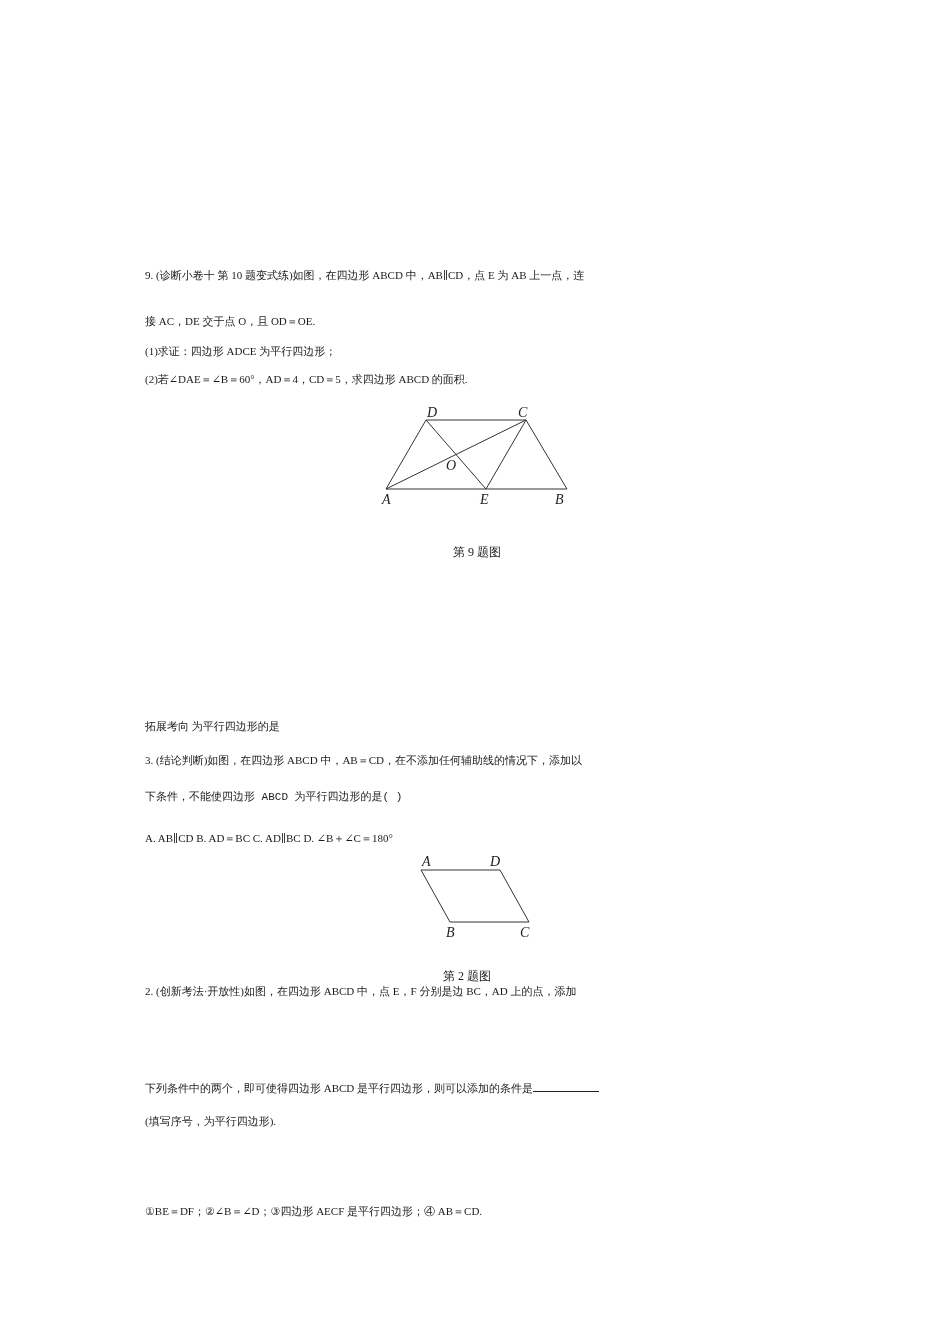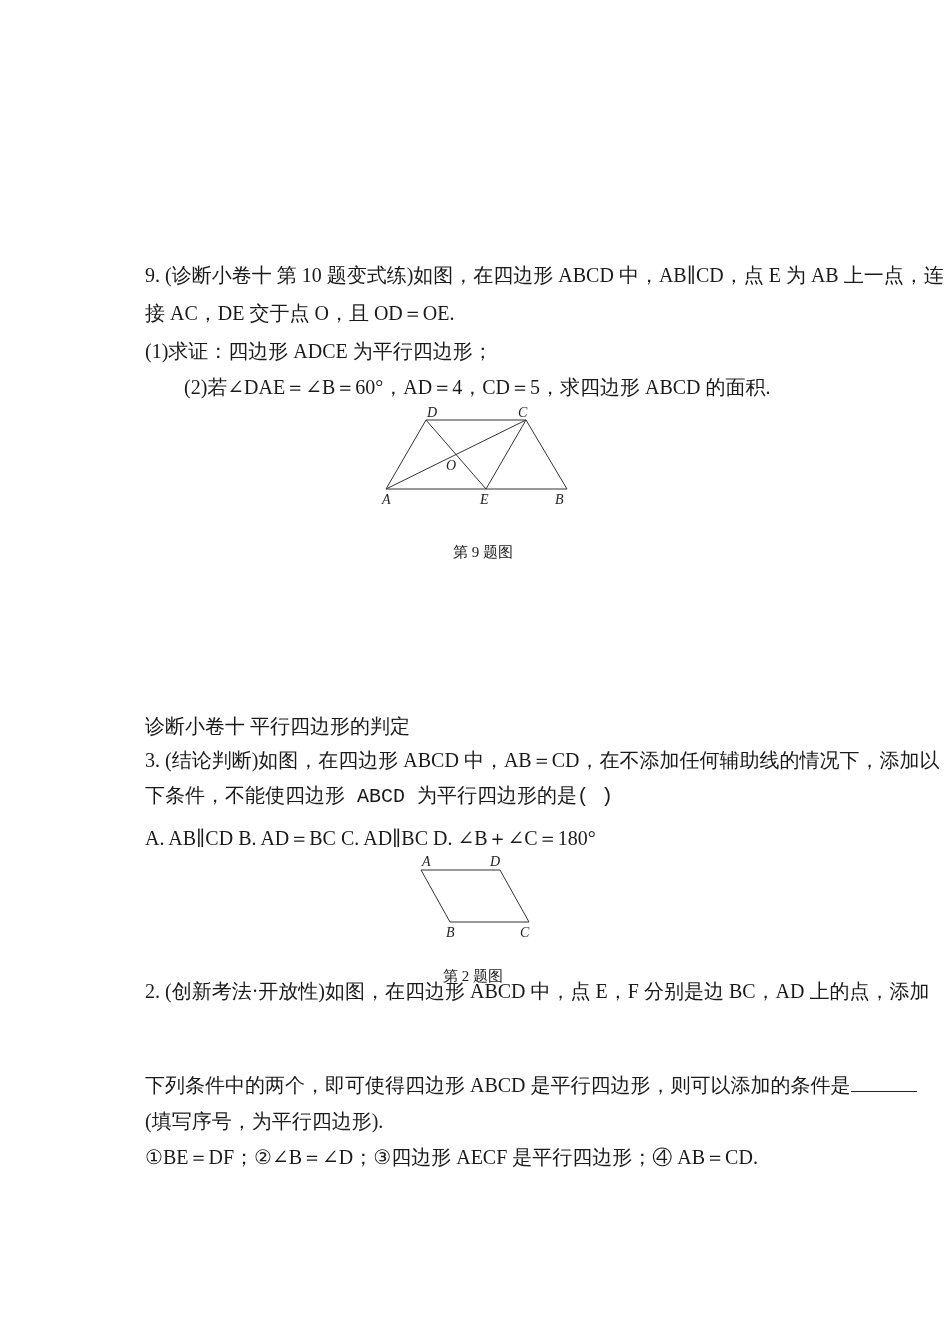--- a/index.html
+++ b/index.html
@@ -3,36 +3,36 @@
   <meta charset="utf-8">
   <style>
     html, body { margin: 0; padding: 0; background: #ffffff; }
     body {
       width: 950px; height: 1344px; position: relative; overflow: hidden;
       font-family: "Liberation Serif", "DejaVu Serif", serif;
       color: #1a1a1a;
     }
     .line {
       position: absolute; left: 145px;
-      font-size: 20px; line-height: 20px; white-space: nowrap;
+      font-size: 11px; line-height: 20px; white-space: nowrap;
     }
     .caption {
-      position: absolute; font-size: 15px; line-height: 20px; white-space: nowrap;
+      position: absolute; font-size: 12px; line-height: 20px; white-space: nowrap;
     }
     svg.fig { position: absolute; left: 0; top: 0; overflow: visible; }
     svg text { font-family: "Liberation Serif", "DejaVu Serif", serif; font-style: italic; font-size: 14px; fill: #222; }
     .blank { display: inline-block; width: 66px; border-bottom: 1px solid #222; height: 16px; vertical-align: baseline; }
   </style>
 </head>
 <body>
 
 <div class="line" style="top:265px;">9. (诊断小卷十  第 10 题变式练)如图，在四边形 ABCD 中，AB∥CD，点 E 为 AB 上一点，连</div>
-<div class="line" style="top:303px;">接 AC，DE 交于点 O，且 OD＝OE.</div>
+<div class="line" style="top:311px;">接 AC，DE 交于点 O，且 OD＝OE.</div>
 <div class="line" style="top:341px;">(1)求证：四边形 ADCE 为平行四边形；</div>
-<div class="line" style="top:377px;margin-left:39px;">(2)若∠DAE＝∠B＝60°，AD＝4，CD＝5，求四边形 ABCD 的面积.</div>
+<div class="line" style="top:369px;">(2)若∠DAE＝∠B＝60°，AD＝4，CD＝5，求四边形 ABCD 的面积.</div>
 
 <svg class="fig" width="950" height="1344">
   <g stroke="#333" stroke-width="1" fill="none">
     <line x1="386" y1="489" x2="567" y2="489"></line>
     <line x1="426" y1="420" x2="526" y2="420"></line>
     <line x1="386" y1="489" x2="426" y2="420"></line>
     <line x1="526" y1="420" x2="567" y2="489"></line>
     <line x1="386" y1="489" x2="526" y2="420"></line>
     <line x1="426" y1="420" x2="486" y2="489"></line>
     <line x1="486" y1="489" x2="526" y2="420"></line>
@@ -51,26 +51,26 @@
     <line x1="500" y1="870" x2="529" y2="922"></line>
   </g>
   <text x="422" y="866">A</text>
   <text x="490" y="866">D</text>
   <text x="446" y="937">B</text>
   <text x="520" y="937">C</text>
 </svg>
 
 <div class="caption" style="left:453px; top:542px;">第 9 题图</div>
 
-<div class="line" style="top:716px;">诊断小卷十    平行四边形的判定</div>
+<div class="line" style="top:716px;">拓展考向    为平行四边形的是</div>
 
 <div class="line" style="top:750px;">3. (结论判断)如图，在四边形 ABCD 中，AB＝CD，在不添加任何辅助线的情况下，添加以</div>
 <div class="line" style="top:787px;font-family:Liberation Mono, monospace;">下条件，不能使四边形 ABCD 为平行四边形的是(        )</div>
 <div class="line" style="top:828px;">A. AB∥CD    B. AD＝BC    C. AD∥BC    D. ∠B＋∠C＝180°</div>
 
 <div class="caption" style="left:443px; top:966px;">第 2 题图</div>
 
 <div class="line" style="top:981px;">2. (创新考法·开放性)如图，在四边形 ABCD 中，点 E，F 分别是边 BC，AD 上的点，添加</div>
 <div class="line" style="top:1075px;">
   <span>下列条件中的两个，即可使得四边形 ABCD 是平行四边形，则可以添加的条件是</span><span class="blank"></span>
 </div>
 <div class="line" style="top:1111px;">(填写序号，为平行四边形).</div>
-<div class="line" style="top:1147px;">①BE＝DF；②∠B＝∠D；③四边形 AECF 是平行四边形；④ AB＝CD.</div>
+<div class="line" style="top:1201px;">①BE＝DF；②∠B＝∠D；③四边形 AECF 是平行四边形；④ AB＝CD.</div>
 
 </body></html>

